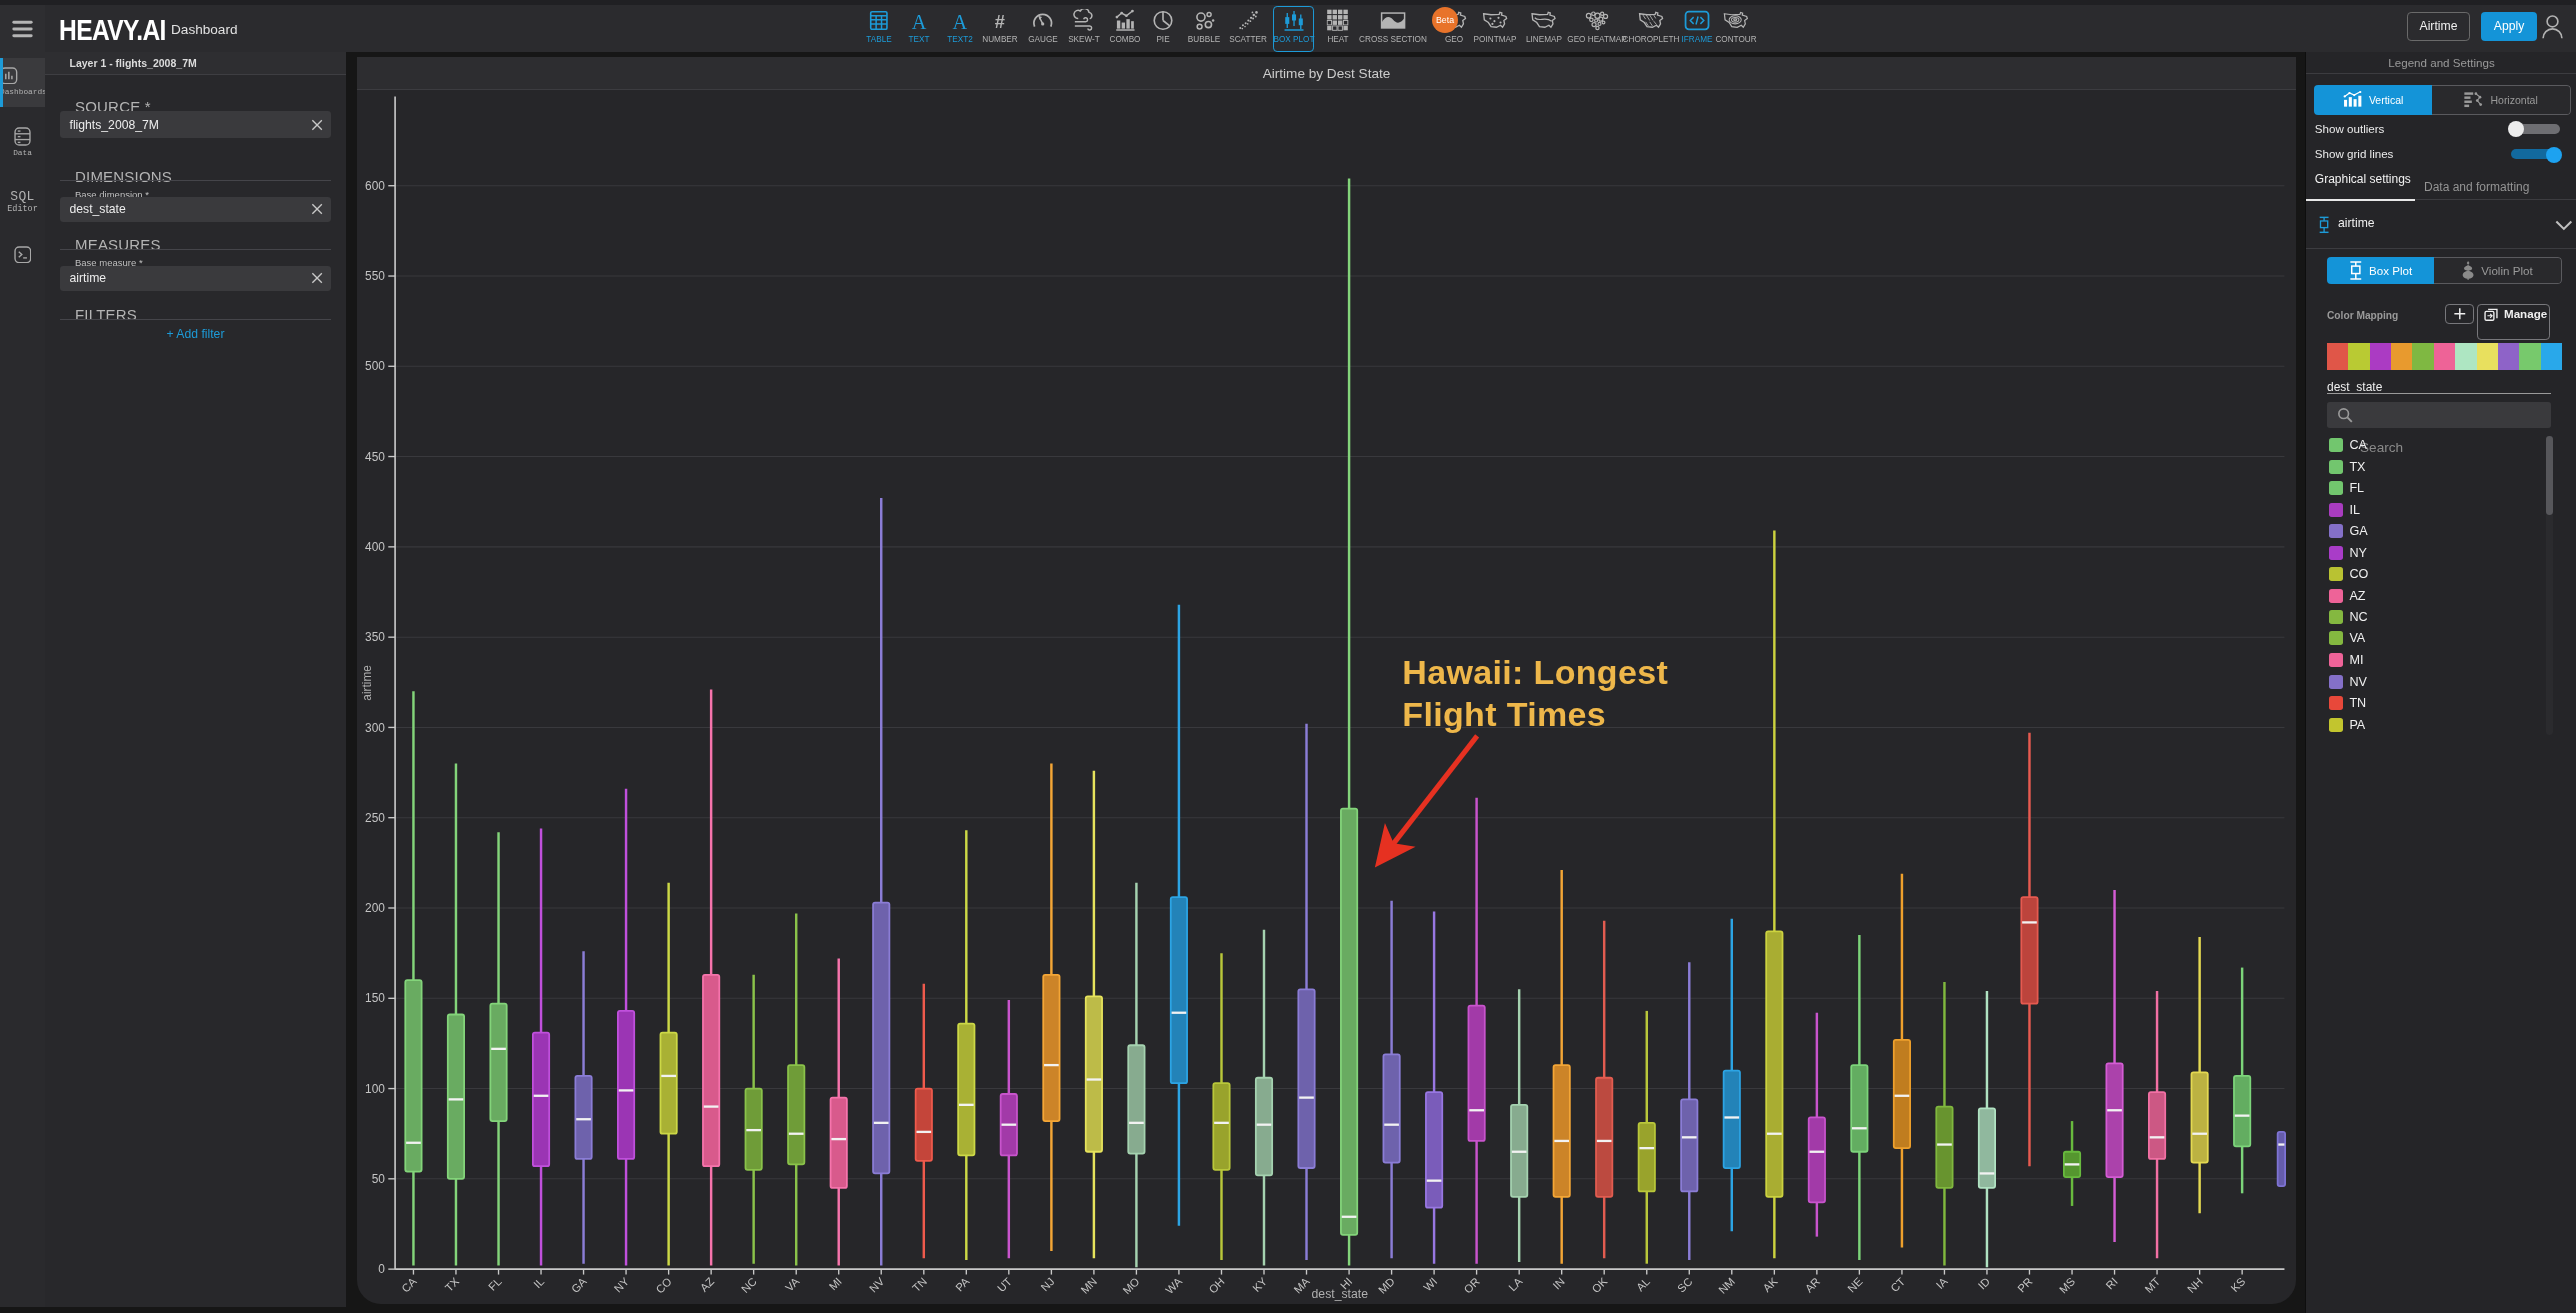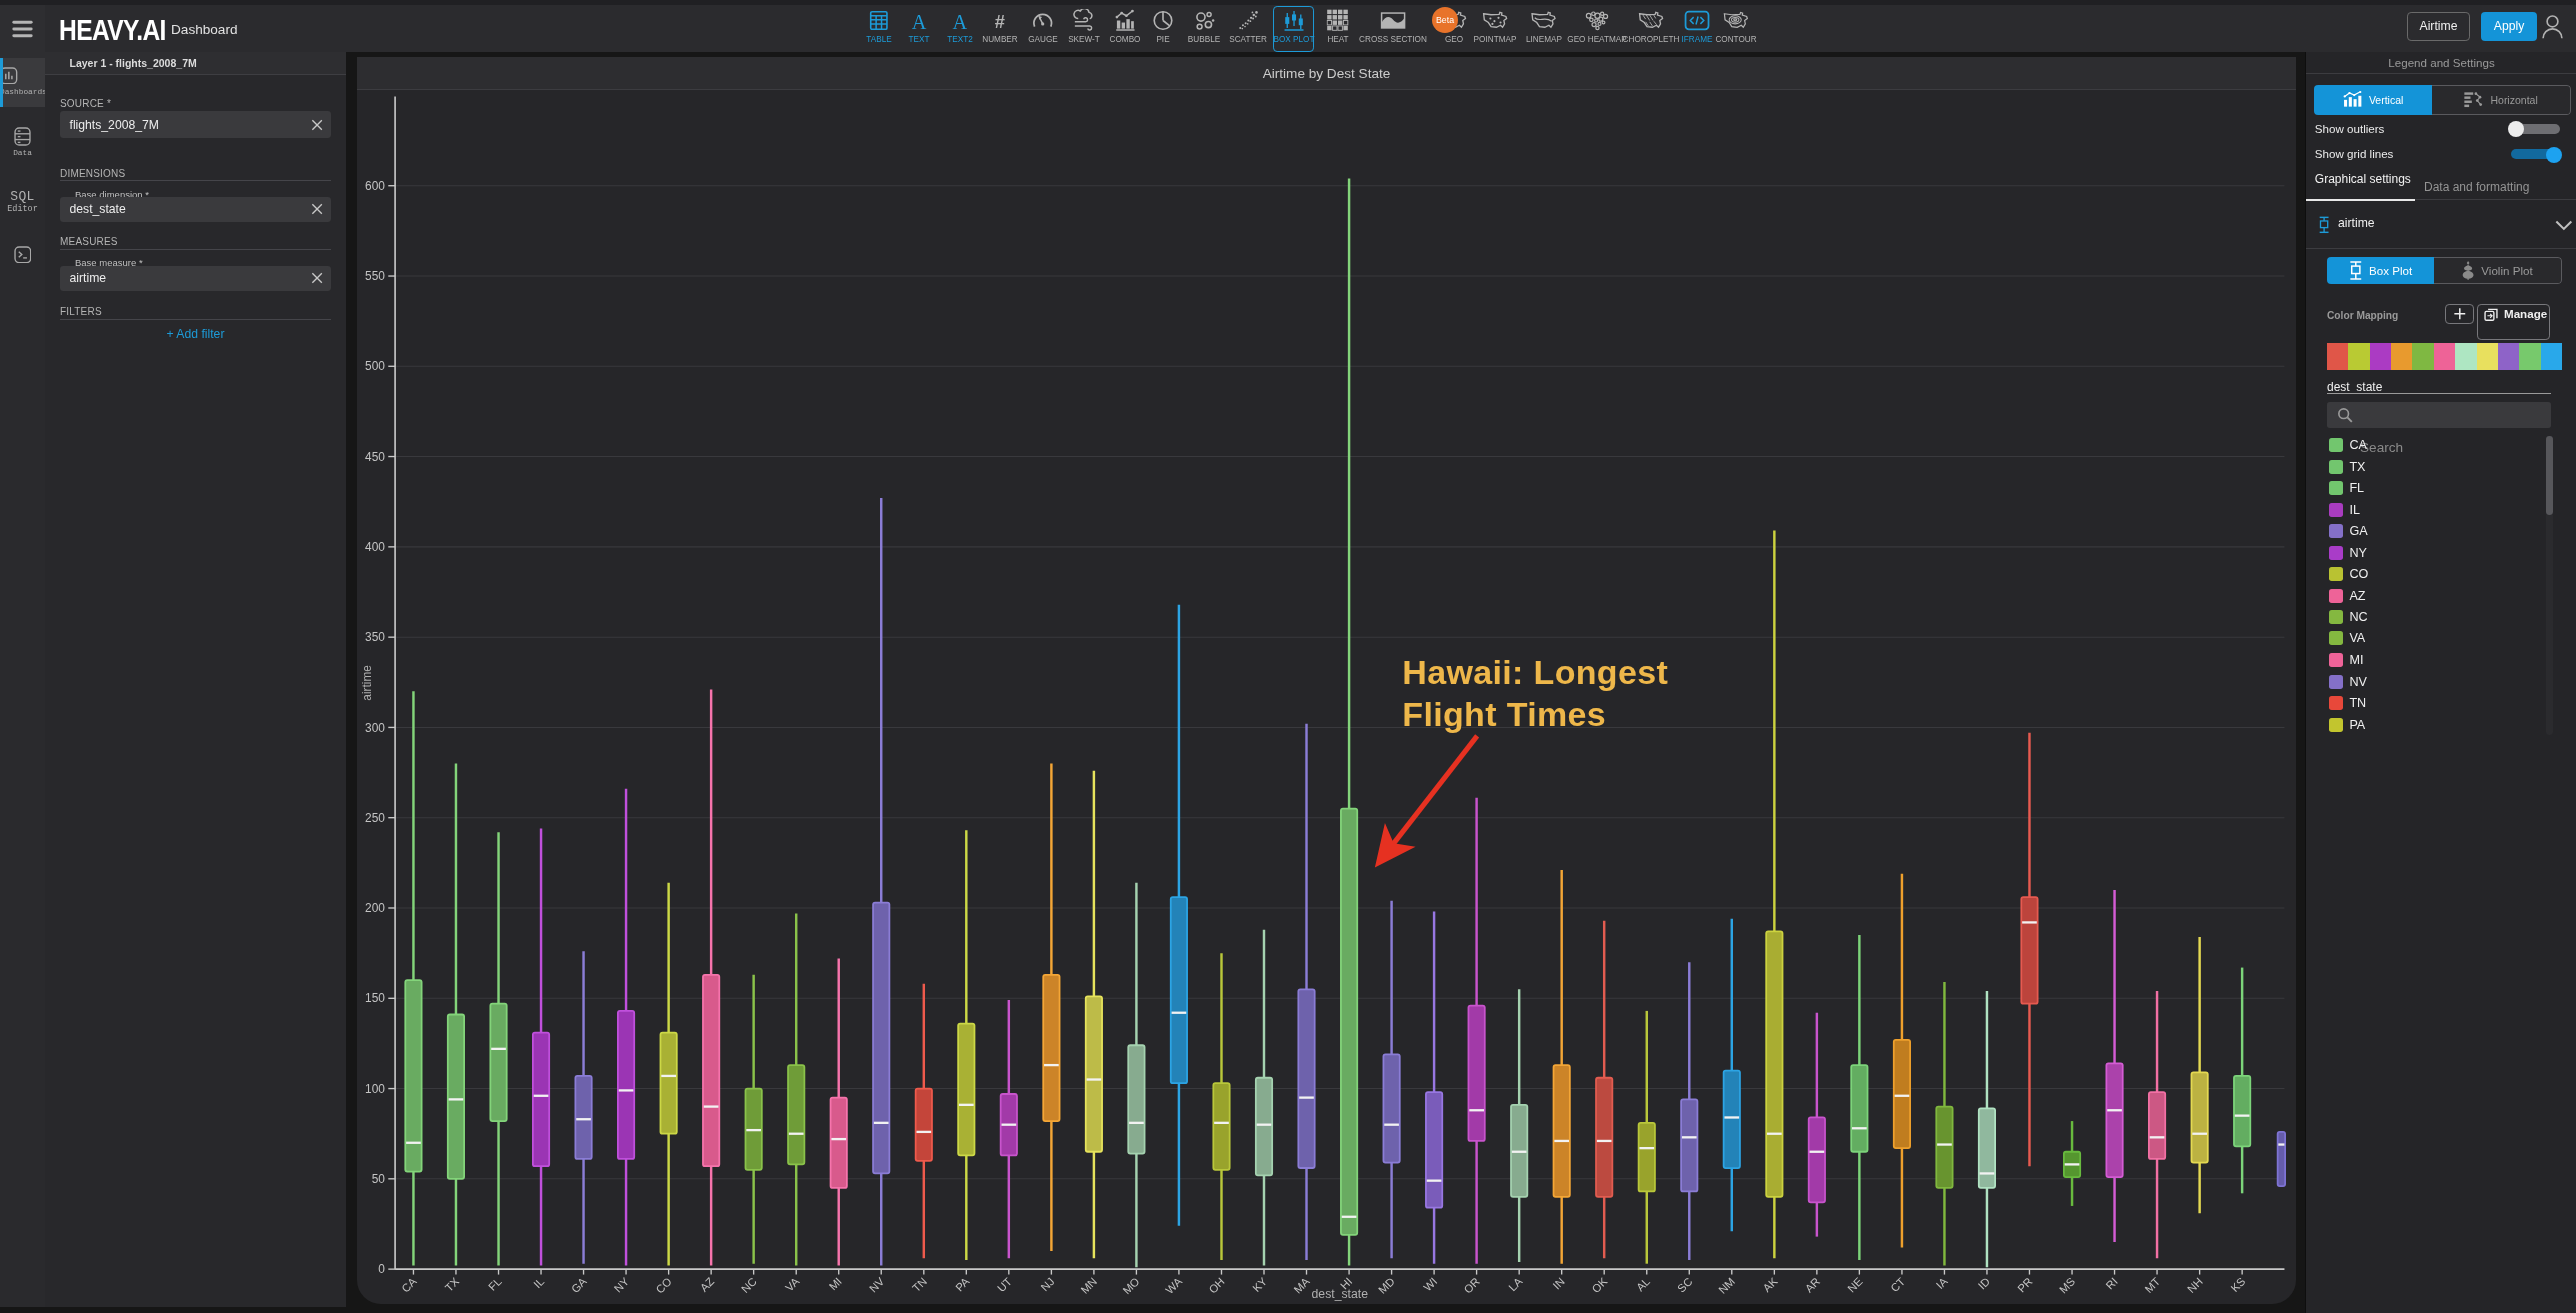--- a/index.html
+++ b/index.html
@@ -20,21 +20,21 @@
 .tbicon { height:26px; display:flex; align-items:flex-end; justify-content:center; }
 .tblabel { font-size:8.2px; margin-top:2.7px; white-space:nowrap; }
 .tbi.sel:after { content:""; position:absolute; left:50%; top:-0.7px; transform:translateX(-50%); width:39px; height:44px; border:1.4px solid #1d9bd8; border-radius:4.1px; }
 .beta { position:absolute; left:1387px; top:2.7px; width:26px; height:26px; border-radius:50%; background:#e8732a; color:#fff; font-size:8.8px; line-height:26px; text-align:center; }
 #cancelbtn { position:absolute; left:2362px; top:7.5px; width:63px; height:29px; border:1.4px solid #6a6a6a; border-radius:4.1px; color:#f0f0f0; font-size:12.2px; text-align:center; line-height:27px; }
 #applybtn { position:absolute; left:2436px; top:7.5px; width:56px; height:29px; background:#1494d8; border-radius:4.1px; color:#fff; font-size:12.2px; text-align:center; line-height:29px; }
 #usericon { position:absolute; left:2492px; top:5.4px; }
 
 #leftpanel { left:45px; top:52px; width:301px; height:1255px; background:#28282b; }
 #lphead { position:absolute; left:0; top:0; width:301px; height:23px; background:#2e2e31; border-bottom:1px solid #3e3e42; color:#dcdcdc; font-size:10.5px; font-weight:bold; line-height:23px; padding-left:24.5px; }
-.sectlabel { position:absolute; left:15px; color:#b4b4b4; font-size:10px; letter-spacing:0.2px; }
+.sectlabel { position:absolute; left:30px; color:#b4b4b4; font-size:15px; letter-spacing:0.2px; }
 .sectline { position:absolute; left:15px; width:271px; border-top:1px solid #45454a; }
 .inputbox { position:absolute; left:15px; width:271px; background:#3a3a3d; border-radius:3.4px; color:#ededed; font-size:12.2px; }
 .inputbox .txt { position:absolute; left:9.5px; top:50%; transform:translateY(-50%); }
 .inputbox .x { position:absolute; right:8.2px; top:50%; transform:translateY(-50%); width:12.2px; height:12.2px; }
 .floatlabel { position:absolute; color:#c0c0c0; font-size:9.5px; background:transparent; }
 #addfilter { position:absolute; left:0; width:301px; text-align:center; color:#1d9bd8; font-size:12.2px; }
 
 #chartpanel { left:357px; top:57px; width:1939px; height:1247px; background:#262629;border-radius:24px; }
 #charthead { position:absolute; left:0; top:0; width:1939px; height:33px; background:#2d2d30; border-bottom:1px solid #3c3c40; color:#cccccc; font-size:13.6px; text-align:center; line-height:33px; }
 

